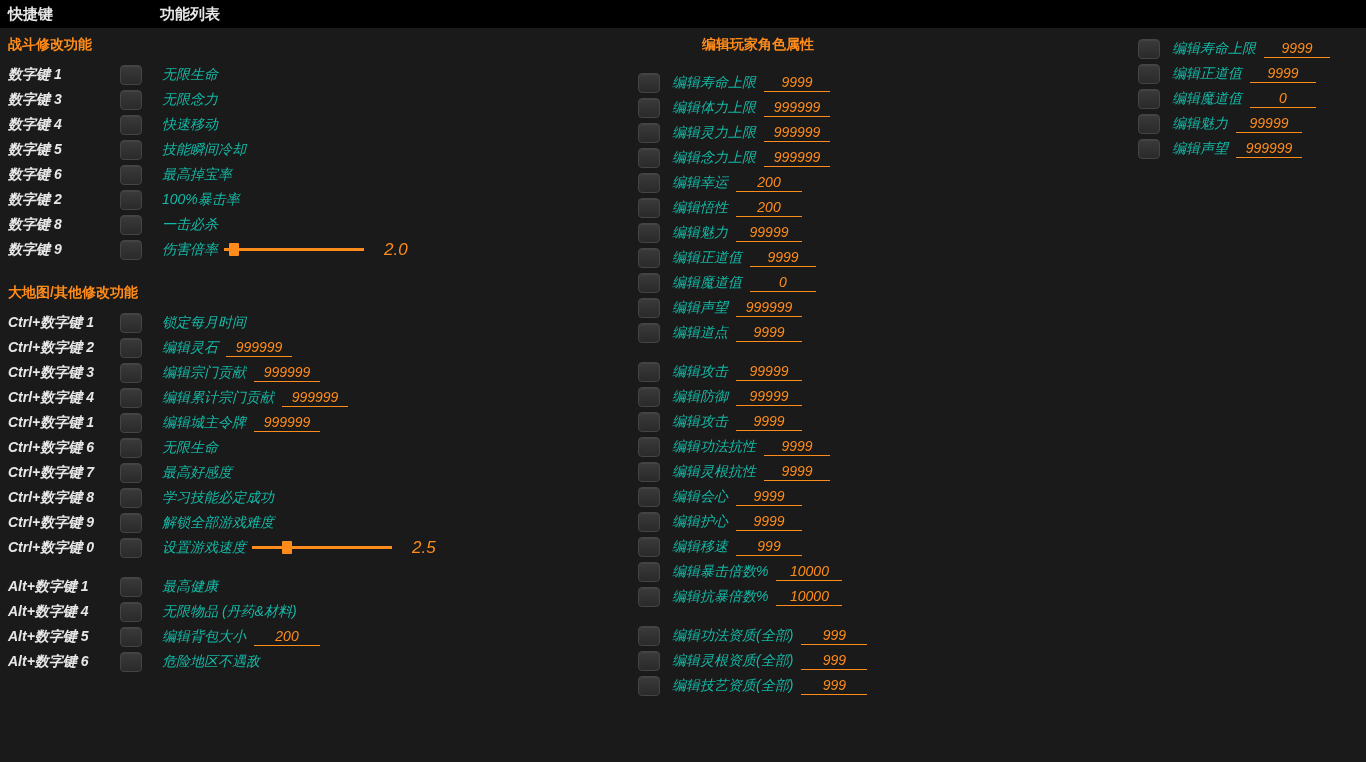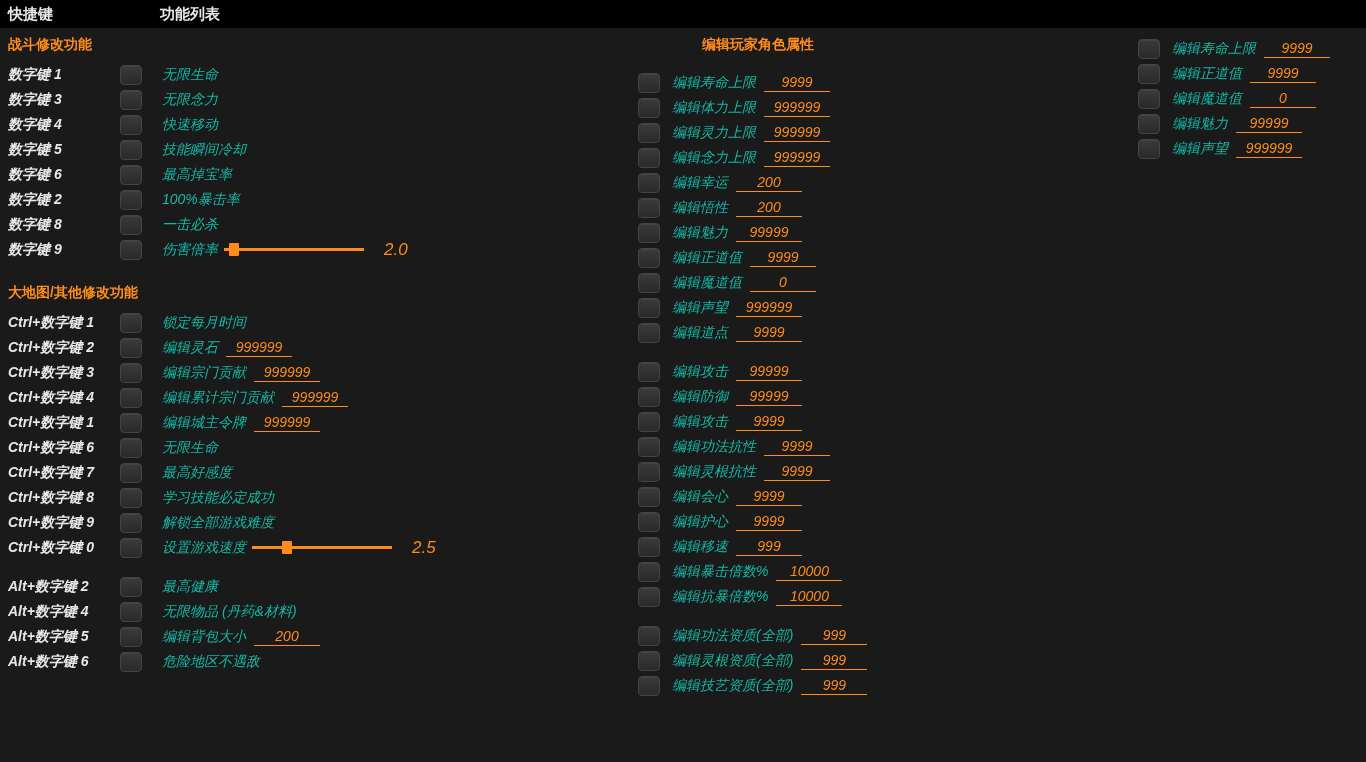--- a/index.html
+++ b/index.html
@@ -222,21 +222,21 @@
           <div class="label">设置游戏速度</div>
           <div class="slider-track w140">
             <div class="slider-thumb" style="left: 30px;"></div>
           </div>
           <div class="slider-val">2.5</div>
         </div>
       </div>
     <div class="gap"></div>
     <div id="left-alt">
         <div class="row">
-          <div class="hotkey">Alt+数字键 2</div>
+          <div class="hotkey">Alt+数字键 1</div>
           <div class="checkbox"></div>
           <div class="label">最高健康</div>
         </div>
         <div class="row">
           <div class="hotkey">Alt+数字键 4</div>
           <div class="checkbox"></div>
           <div class="label">无限物品 (丹药&amp;材料)</div>
         </div>
         <div class="row">
           <div class="hotkey">Alt+数字键 5</div>

